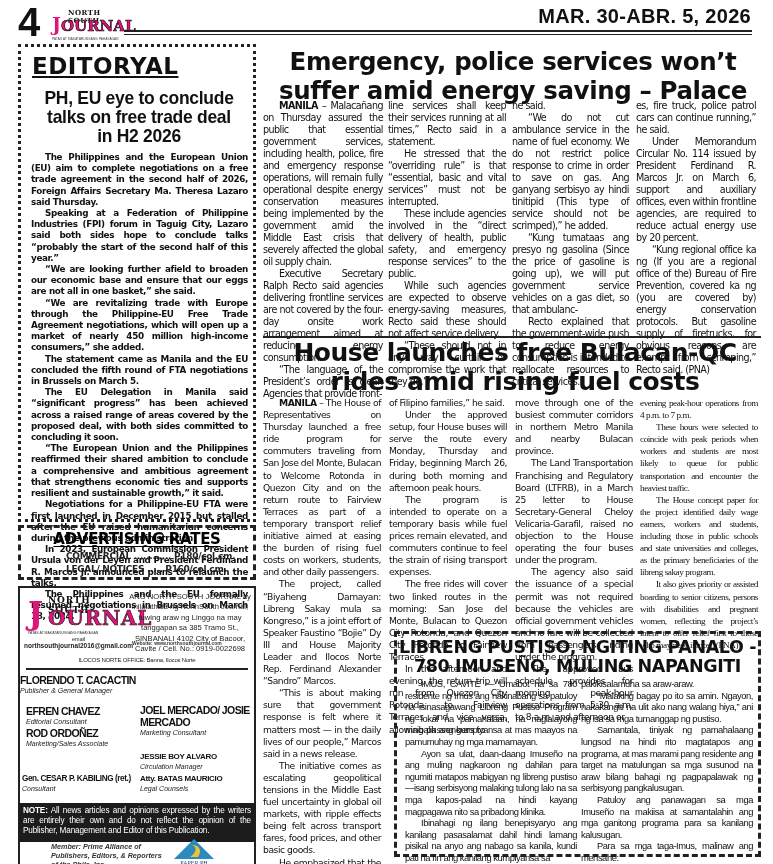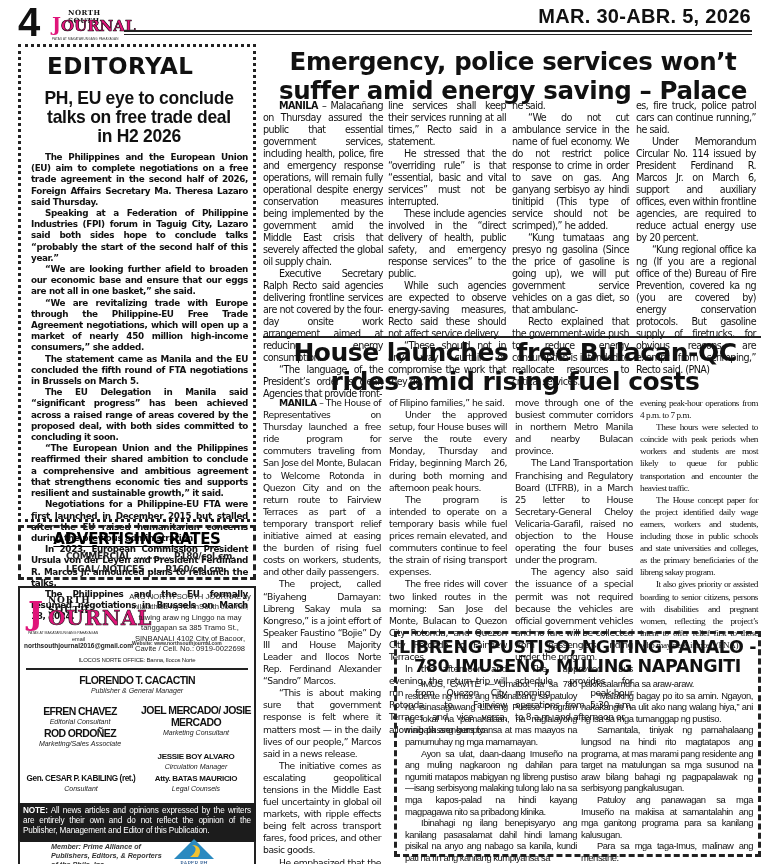--- a/index.html
+++ b/index.html
@@ -12,21 +12,21 @@
   .logo-small { position: absolute; left: 50px; top: 9px; width: 75px; height: 30px; }
   .logo-small .ns { position: absolute; left: 18px; top: 0; font: bold 7px/8px "DejaVu Serif", serif; letter-spacing: 0.5px; color: #111; }
   .logo-small .jr { position: absolute; left: 2px; top: 4px; font: bold 19px/22px "DejaVu Serif", serif; color: #e0157a; letter-spacing: 0; }
   .logo-small .jr .ournal { font-size: 15px; color: #e0157a; text-shadow: 0 0 0 #000; -webkit-text-stroke: 0.5px #111; }
   .logo-small .tag { position: absolute; left: 2px; top: 28px; font: 3px/4px "Liberation Sans", sans-serif; color: #333; letter-spacing: 0.2px; }
   .rule-top { position: absolute; left: 124px; top: 30px; width: 628px; height: 5px; border-top: 2px solid #222; border-bottom: 1px solid #222; }
   .date { position: absolute; right: 22px; top: 4px; font: bold 20px/24px "Liberation Sans", sans-serif; color: #111; letter-spacing: 0.3px; }
 
   
   .editorial { position: absolute; left: 18px; top: 44px; width: 238px; height: 478px; border: 3px dotted #222; border-width: 3px; }
-  .editorial .label { position: absolute; left: 26px; top: 6px; font: bold 23px/26px "DejaVu Sans", sans-serif; text-underline-offset: 2px; letter-spacing: 0.5px; }
+  .editorial .label { position: absolute; left: 11px; top: 6px; font: bold 23px/26px "DejaVu Sans", sans-serif; text-decoration: underline; text-underline-offset: 2px; letter-spacing: 0.5px; }
   .editorial .headline { position: absolute; left: 8px; top: 41px; width: 220px; text-align: center; font: bold 19px/19px "Liberation Sans Narrow", "Liberation Sans", sans-serif; transform: scaleX(0.92); transform-origin: center; letter-spacing: -0.3px; }
   .editorial .body { position: absolute; left: 10px; top: 105px; width: 217px; font: bold 8.8px/11.2px "DejaVu Sans", sans-serif; text-align: justify; letter-spacing: -0.35px; color: #111; }
   .editorial .body p { text-indent: 14px; }
 
   
   .adrates { position: absolute; left: 18px; top: 525px; width: 238px; height: 55px; border: 3px dashed #222; border-top-style: dashed; }
   .adrates .title { position: absolute; left: 0; width: 100%; top: 3px; text-align: center; font: bold 15px/17px "DejaVu Sans", sans-serif; text-decoration: underline; text-underline-offset: 2px; color: #000000; letter-spacing: -0.3px; }
   .adrates .rate { position: absolute; left: 45px; font: bold 9px/11px "DejaVu Sans", sans-serif; color: #222; letter-spacing: -0.3px; }
   .adrates .r1 { top: 23px; }
   .adrates .r2 { top: 36px; }
@@ -37,21 +37,21 @@
   .logo-big .ns { position: absolute; left: 22px; top: 1px; font: bold 9px/10px "DejaVu Serif", serif; color: #111; letter-spacing: 0.8px; }
   .logo-big .jr { position: absolute; left: 2px; top: 2px; font: bold 32px/34px "DejaVu Serif", serif; color: #e0157a; }
   .logo-big .ournal { position: absolute; left: 22px; top: 13px; font: bold 20px/22px "DejaVu Serif", serif; color: #e0157a; letter-spacing: 0.8px; -webkit-text-stroke: 0.6px #111; }
   .logo-big .tag { position: absolute; left: 2px; top: 37px; font: 3.5px/4px "Liberation Sans", sans-serif; color: #333; }
   .staffbox .pubinfo { position: absolute; left: 104px; top: 4px; width: 132px; text-align: center; font: 7.6px/10.4px "Liberation Sans", sans-serif; color: #222; }
   .staffbox .email-lbl { position: absolute; left: 52px; top: 48px; font: 5.5px/6px "Liberation Sans", sans-serif; color: #222; }
   .staffbox .email { position: absolute; left: 4px; top: 54px; font: bold 6.5px/8px "Liberation Sans", sans-serif; color: #222; }
   .staffbox .website { position: absolute; left: 112px; top: 52px; font: bold 5px/6px "Liberation Sans", sans-serif; color: #333; }
   .staffbox .office { position: absolute; left: 0; width: 100%; top: 68px; text-align: center; font: 6px/8px "Liberation Sans", sans-serif; color: #222; letter-spacing: -0.2px; }
   .staffbox .hr { position: absolute; left: 6px; right: 6px; top: 80px; height: 2px; background: #222; }
-  .staff { position: absolute; text-align: center; }
+  .staff { position: absolute; text-align: left; }
   .staff .nm { font: bold 10.5px/12px "Liberation Sans", sans-serif; color: #111; letter-spacing: -0.6px; }
   .staff .rl { font: italic 7px/9px "Liberation Sans", sans-serif; color: #222; }
   .staff.sm .nm { font-size: 8px; line-height: 11px; letter-spacing: -0.3px; }
   .staff.med .nm { font-size: 8.2px; line-height: 11px; letter-spacing: -0.4px; }
 
   .note { position: absolute; left: 18px; top: 803px; width: 238px; height: 39px; background: #1c1c1c; color: #fff; font: 8.2px/10.2px "Liberation Sans", sans-serif; padding: 3px 5px; text-align: justify; letter-spacing: -0.15px; }
   .note b { font-weight: bold; }
   .member { position: absolute; left: 18px; top: 841px; width: 238px; height: 40px; border: 2px solid #222; border-top: none; }
   .member .txt { position: absolute; left: 31px; top: 1px; font: bold italic 7.2px/9px "Liberation Sans", sans-serif; color: #333; }
   .member .paper { position: absolute; left: 150px; top: -2px; width: 48px; height: 26px; }

